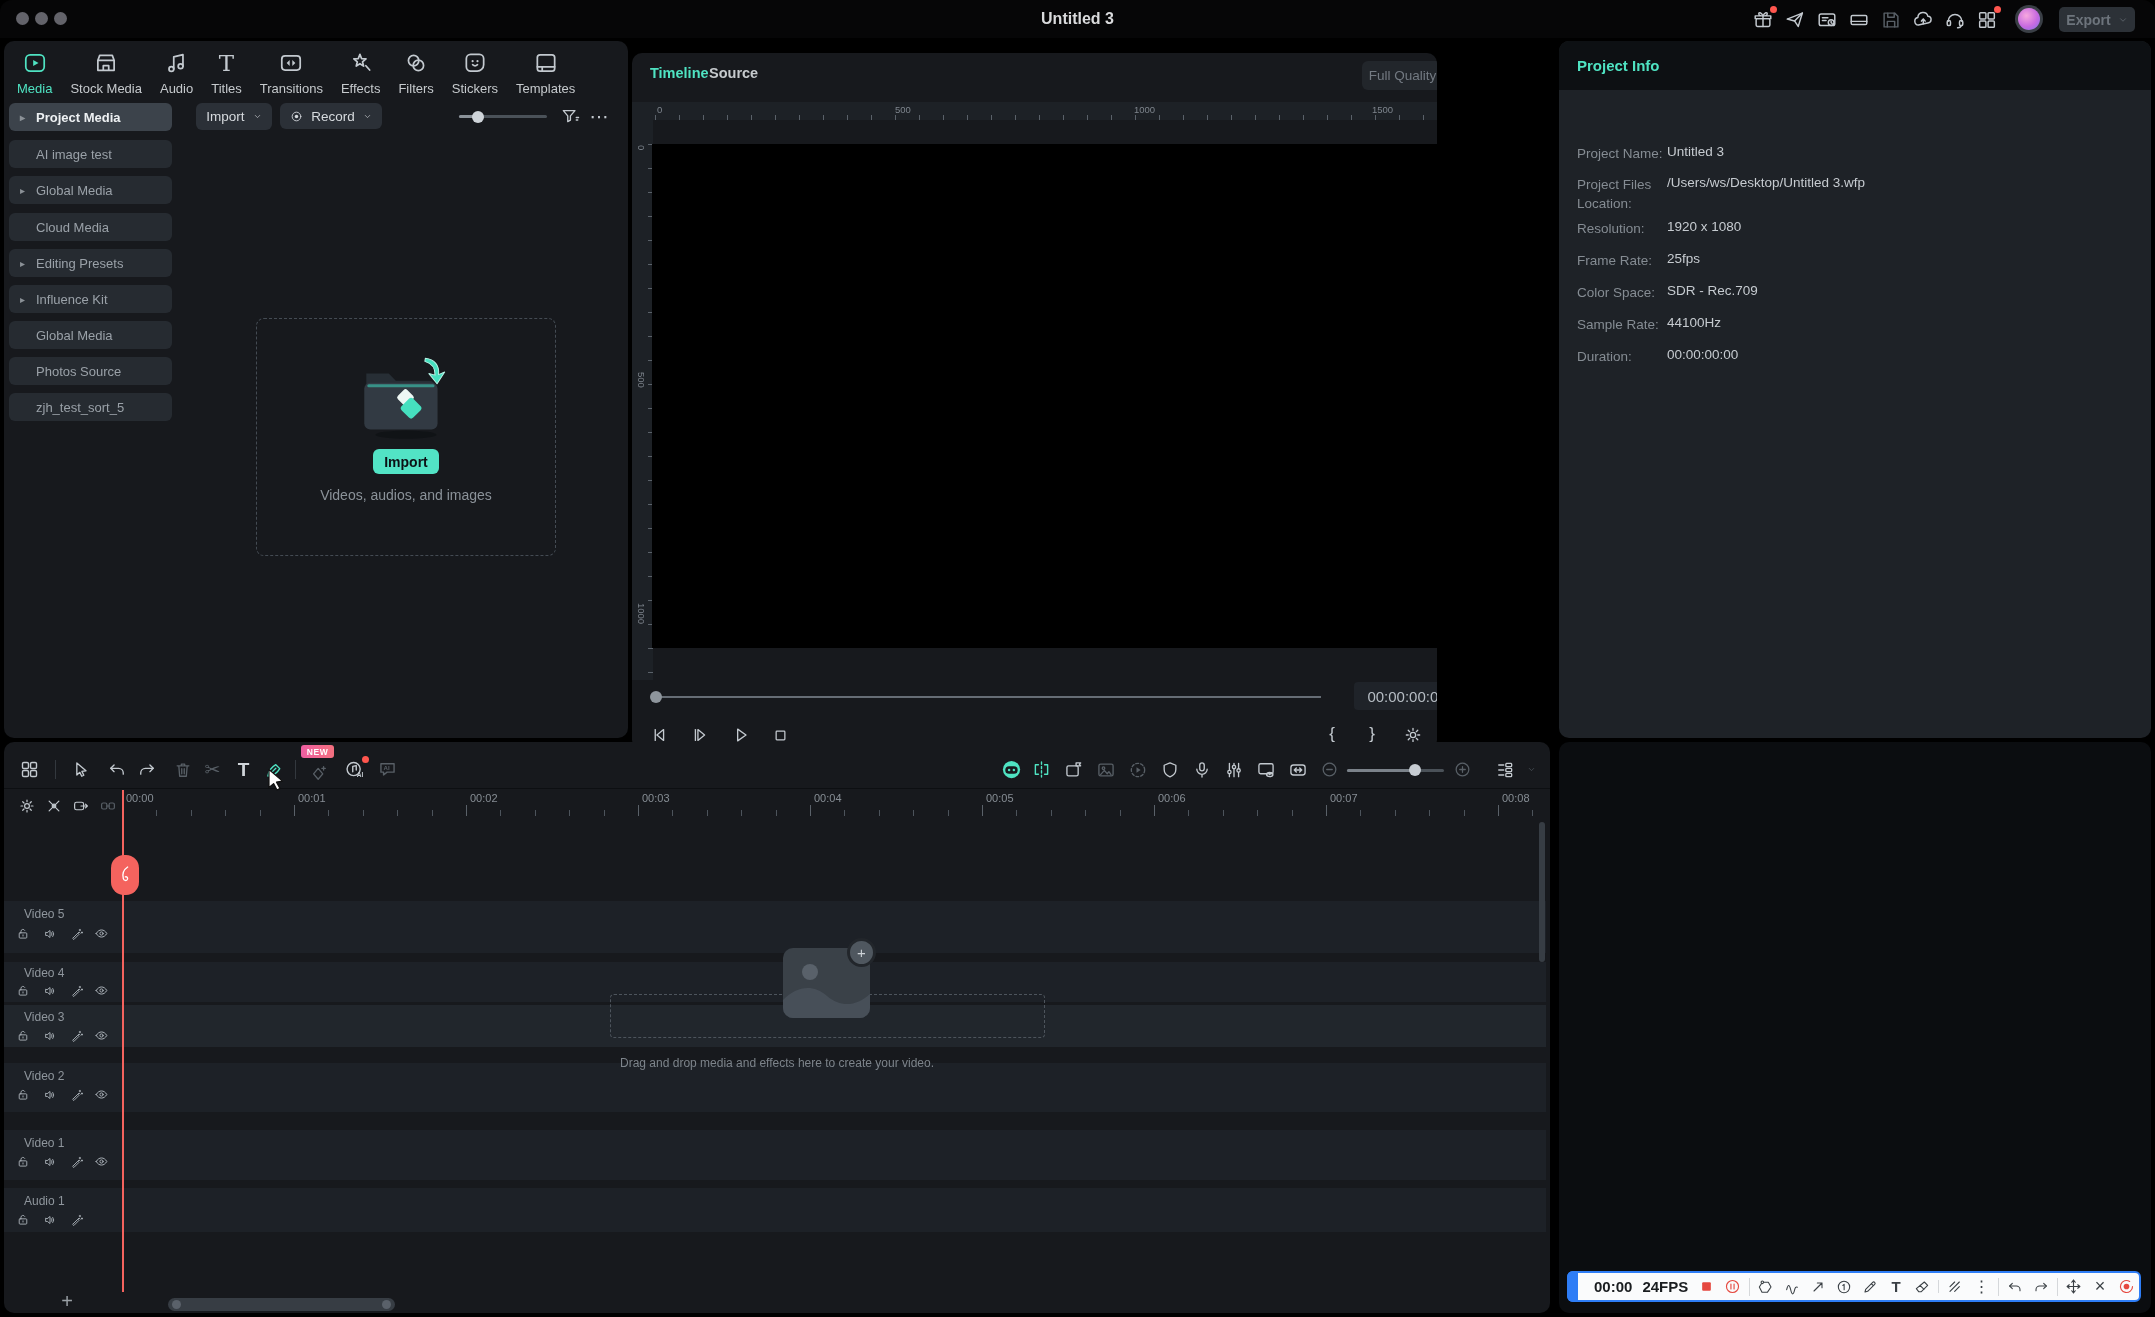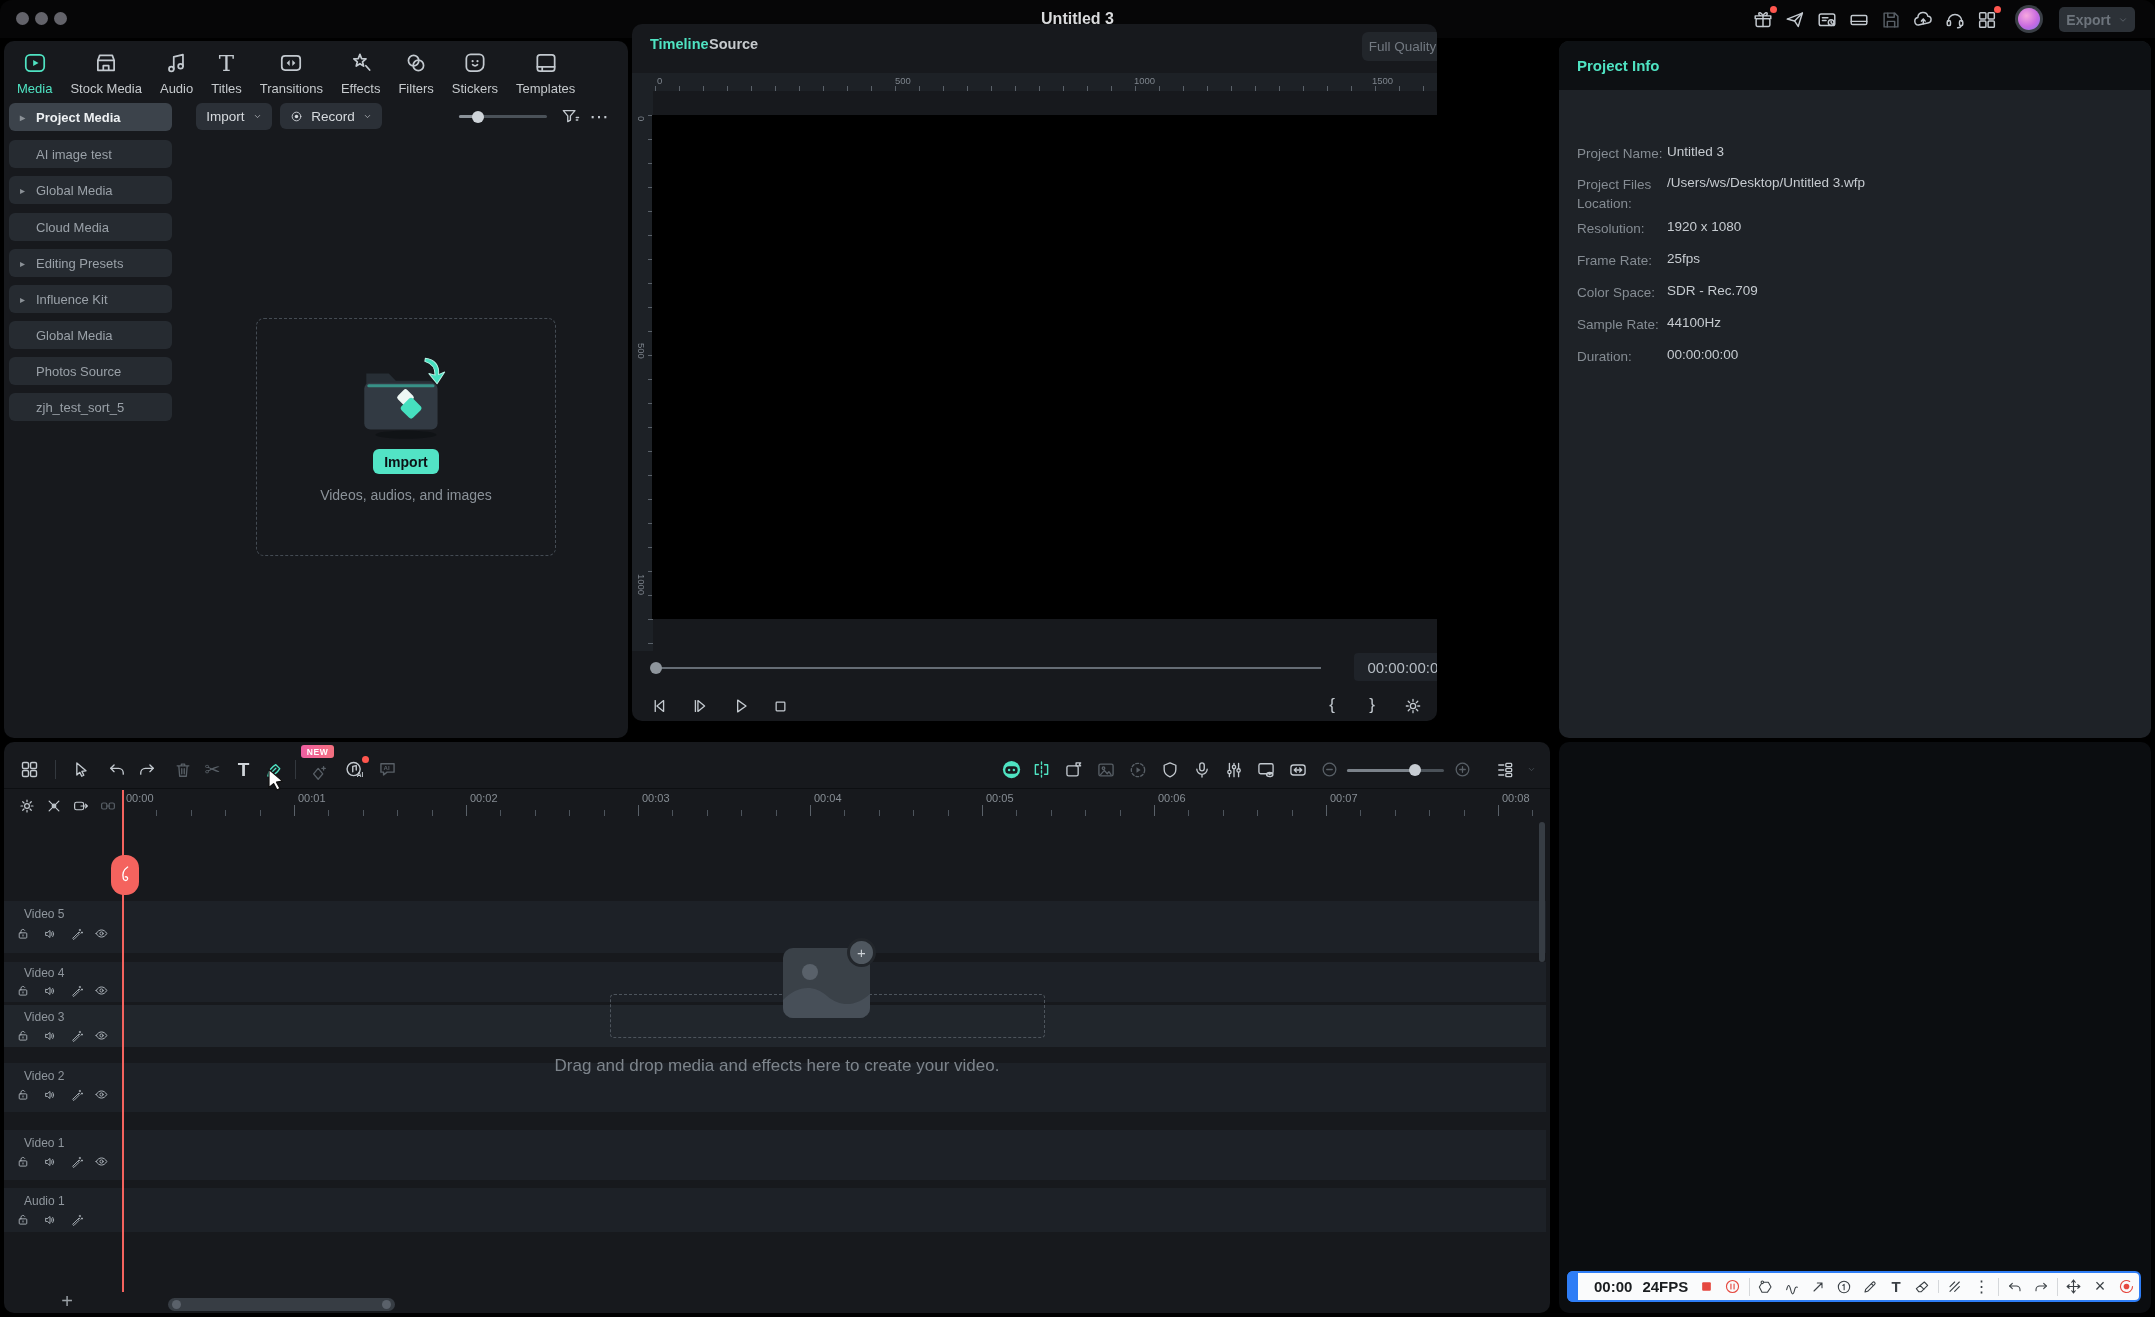--- a/index.html
+++ b/index.html
@@ -292,21 +292,21 @@
       <rect x="17" y="34.5" width="66" height="3" rx="1.5" fill="#3ed9c0" opacity="0.55"></rect>
       <rect x="48" y="41" width="13" height="13" rx="2.5" transform="rotate(45 54.5 47.5)" fill="#eef7f4"></rect>
       <rect x="52" y="50" width="16" height="16" rx="3" transform="rotate(45 60 58)" fill="#46e0bf"></rect>
       <path d="M74 9c9 1 14 7 13 16l6-2.5-7.5 11.5-8-10 6 1.5c.3-7-3-11.5-10-13.5z" fill="#46e0bf" stroke="#b9f3e6" stroke-width="1"></path>
     </svg>
     <div id="import-cta">Import</div>
     <div id="import-caption">Videos, audios, and images</div>
   </div>
 </div>
 
-<div class="panel" id="preview-panel" style="left:632px;top:24px;width:805px;height:697px">
+<div class="panel" id="preview-panel" style="left:632px;top:53px;width:805px;height:697px">
   <div class="a" style="left:18px;top:12px;font-size:14.5px;font-weight:700;color:#4fe3c2">Timeline</div>
   <div class="a" style="left:77px;top:12px;font-size:14.5px;font-weight:700;color:#c6cacd">Source</div>
 
   <div class="pill a" style="left:730px;top:8px;width:98px;height:29px;color:#737a82;background:#22262b">
     <span>Full Quality</span>
     <svg width="9" height="9" viewBox="0 0 24 24">
         <path d="M6 9l6 6 6-6"></path>
       </svg>
   </div>
   <div class="ic a dim" style="left:842px;top:11px;width:24px;height:24px">
@@ -780,21 +780,21 @@
 
   <div class="a" style="left:606px;top:252px;width:435px;height:44px;border:1.6px dashed #4d545c;border-radius:4px;box-sizing:border-box"></div>
   <div class="a" style="left:779px;top:206px;width:87px;height:70px;background:#3a4148;border-radius:10px;overflow:hidden">
     <svg width="87" height="70" viewBox="0 0 87 70" style="stroke:none">
       <circle cx="27" cy="24" r="8" fill="#59616a"></circle>
       <path d="M0 70V52C14 38 30 36 44 48c14 12 30 10 43-2v24z" fill="#474f58"></path>
     </svg>
   </div>
   <div class="a" style="left:843px;top:196px;width:23px;height:23px;border-radius:50%;background:#4f575f;border:3px solid #22262b;
        display:flex;align-items:center;justify-content:center;color:#cdd2d7;font-size:15px">+</div>
-  <div class="a" style="left:0;top:314px;width:1546px;text-align:center;font-size:17px;color:#7d848b">Drag and drop media and effects here to create your video.</div>
+  <div class="a" style="left:0;top:314px;width:1546px;text-align:center;font-size:12px;color:#7d848b">Drag and drop media and effects here to create your video.</div>
 
   <div class="a" style="left:118px;top:48px;width:2px;height:502px;background:#f4635e"></div>
   <div class="a" style="left:107px;top:113px;width:28px;height:40px;border-radius:13px;background:#f4635e;display:flex;align-items:center;justify-content:center">
     <svg width="16" height="22" viewBox="0 0 24 32" style="stroke:#fff;stroke-width:2">
         <path d="M16 4C10 8 7.5 14 9.5 21.5c.8 3 4.5 3.8 6 1.2 1.2-2.2-.5-4.6-3-4"></path>
       </svg>
   </div>
 
   <div class="ic a" style="left:52px;top:548px;width:22px;height:22px;font-size:20px;color:#9aa0a6">+</div>
   <div class="a" style="left:164px;top:556px;width:227px;height:13px;background:#373d44;border-radius:7px">

